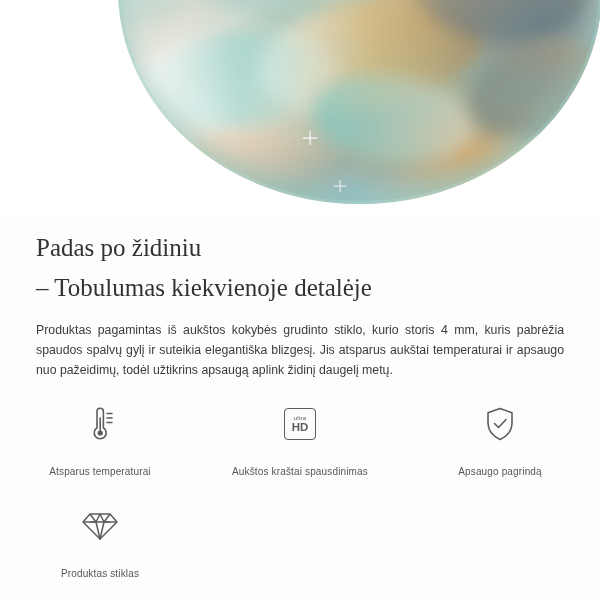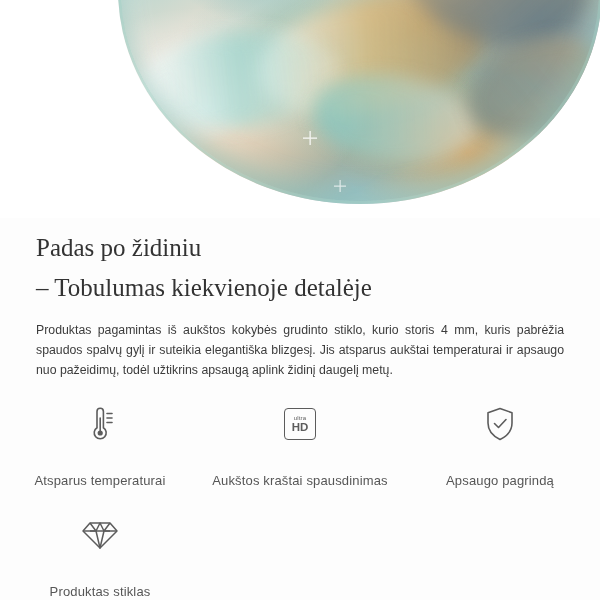--- a/index.html
+++ b/index.html
@@ -139,22 +139,21 @@
   }
   .feature-icon {
     width: 56px;
     height: 52px;
     display: flex;
     align-items: center;
     justify-content: center;
     color: #5c5c5c;
   }
   .feature-label {
-    margin-top: 9px;
-    font-size: 13px;
+    font-size: 10px;
     color: #565656;
     letter-spacing: .15px;
     line-height: 12px;
   }
   .ultrahd-box {
     width: 30px;
     height: 30px;
     border: 1.6px solid #5c5c5c;
     border-radius: 4px;
     display: flex;

